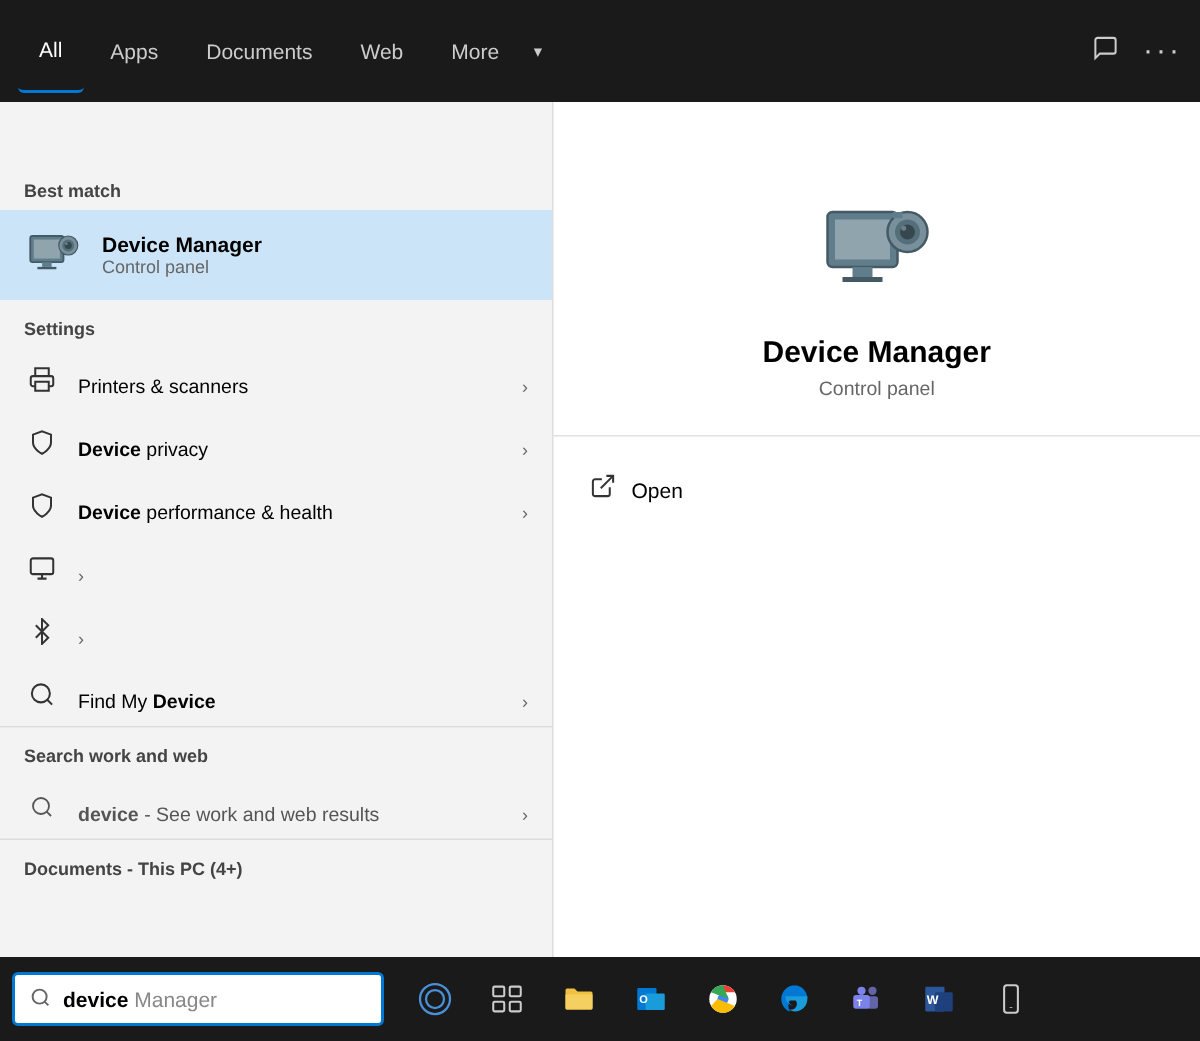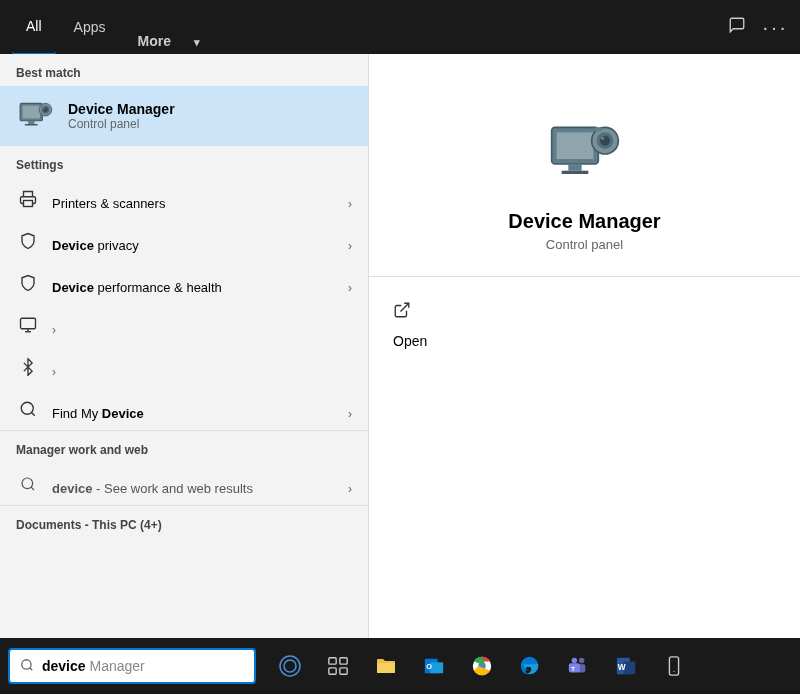--- a/index.html
+++ b/index.html
@@ -21,21 +21,21 @@
       background: #f3f3f3;
       display: flex;
       flex-direction: column;
     }
 
     
     .top-nav {
       background: #1a1a1a;
       display: flex;
       align-items: center;
-      height: 54px;
+      height: 68px;
       padding: 0 12px;
       justify-content: space-between;
     }
     .nav-tabs {
       display: flex;
       align-items: center;
       gap: 4px;
     }
     .nav-tab {
       color: #ccc;
@@ -46,23 +46,22 @@
       height: 56px;
       display: flex;
       align-items: center;
     }
     .nav-tab.active {
       color: #fff;
       border-bottom: 2px solid #0078d4;
     }
     .nav-tab-more {
       display: flex;
-      align-items: flex-end;
+      align-items: center;
       gap: 20px;
-      font-weight: bold;
     }
     .nav-right {
       display: flex;
       align-items: center;
       gap: 16px;
     }
     .nav-icon {
       color: #ccc;
       font-size: 16px;
       cursor: pointer;
@@ -74,20 +73,21 @@
       flex: 1;
       overflow: hidden;
     }
 
     
     .left-panel {
       width: 368px;
       background: #f3f3f3;
       overflow-y: auto;
       flex-shrink: 0;
+      margin-top: 40px;
     }
 
     
     .section-label {
       font-size: 12px;
       font-weight: 600;
       color: #444;
       padding: 12px 16px 6px 16px;
     }
 
@@ -189,24 +189,23 @@
     .right-panel-divider {
       width: 100%;
       height: 1px;
       background: #e0e0e0;
       margin-bottom: 16px;
     }
     .right-action {
       width: 100%;
       padding: 8px 24px;
       display: flex;
-      align-items: flex-start;
+      align-items: center;
       gap: 10px;
       cursor: pointer;
-      flex-direction: column;
     }
     .right-action-icon {
       font-size: 16px;
       color: #333;
     }
     .right-action-label {
       font-size: 14px;
       color: #000;
     }
 
@@ -271,20 +270,26 @@
 <div class="search-panel">
 
   <div class="top-nav">
     <div class="nav-tabs">
       <div class="nav-tab active">
         <span>All</span>
       </div>
       <div class="nav-tab">
         <span>Apps</span>
       </div>
+      <div class="nav-tab">
+        <span>Documents</span>
+      </div>
+      <div class="nav-tab">
+        <span>Web</span>
+      </div>
       <div class="nav-tab nav-tab-more">
         <span>More</span>
         <span style="font-size:11px; margin-left:3px;">▾</span>
       </div>
     </div>
     <div class="nav-right">
       <div class="nav-icon" title="Feedback">
         <svg width="18" height="18" viewBox="0 0 24 24" fill="none" stroke="#ccc" stroke-width="1.8">
           <path d="M21 15a2 2 0 0 1-2 2H7l-4 4V5a2 2 0 0 1 2-2h14a2 2 0 0 1 2 2z"></path>
         </svg>
@@ -387,21 +392,21 @@
           </svg>
         </div>
         <div class="list-item-text">
           <span>Find My </span><span class="bold">Device</span>
         </div>
         <div class="list-item-arrow">›</div>
       </div>
 
       <div class="divider"></div>
 
-      <div class="section-label">Manager work and web</div>
+      <div class="section-label">Search work and web</div>
 
       <div class="list-item search-web-item">
         <div class="list-item-icon">
           <svg width="16" height="16" viewBox="0 0 24 24" fill="none" stroke="#555" stroke-width="1.8">
             <circle cx="11" cy="11" r="8"></circle>
             <line x1="21" y1="21" x2="16.65" y2="16.65"></line>
           </svg>
         </div>
         <div class="list-item-text item-text-muted">
           <span class="bold">device</span><span> - See work and web results</span>

